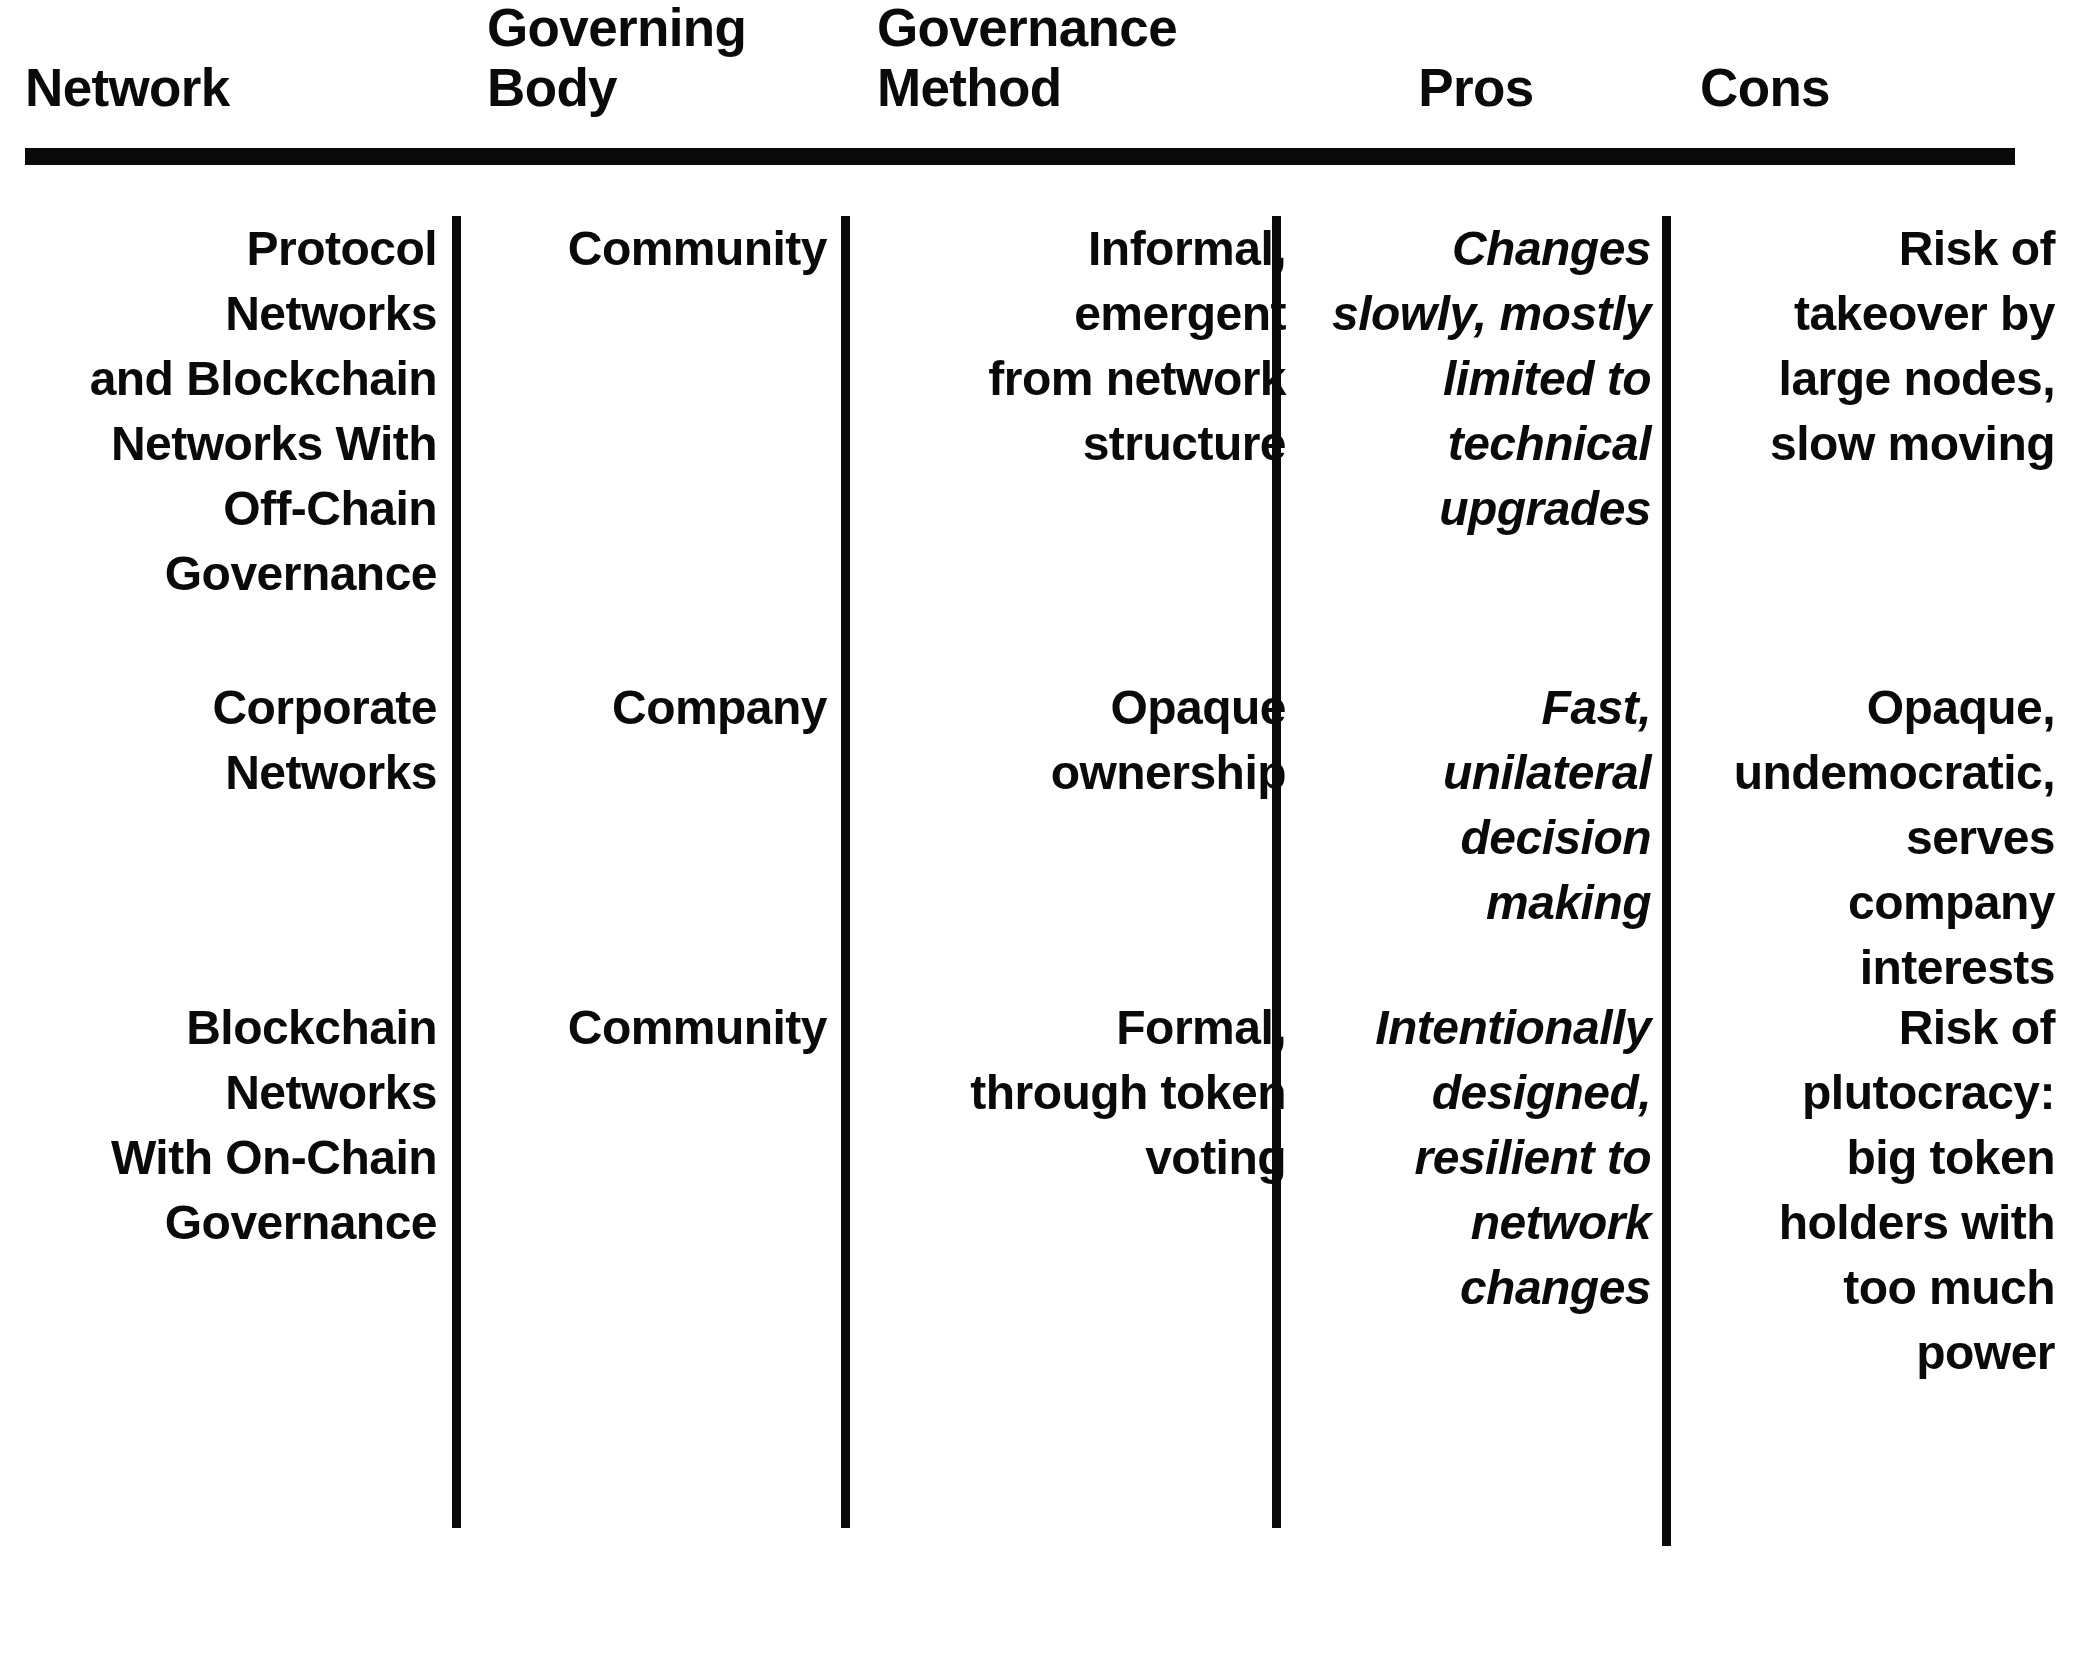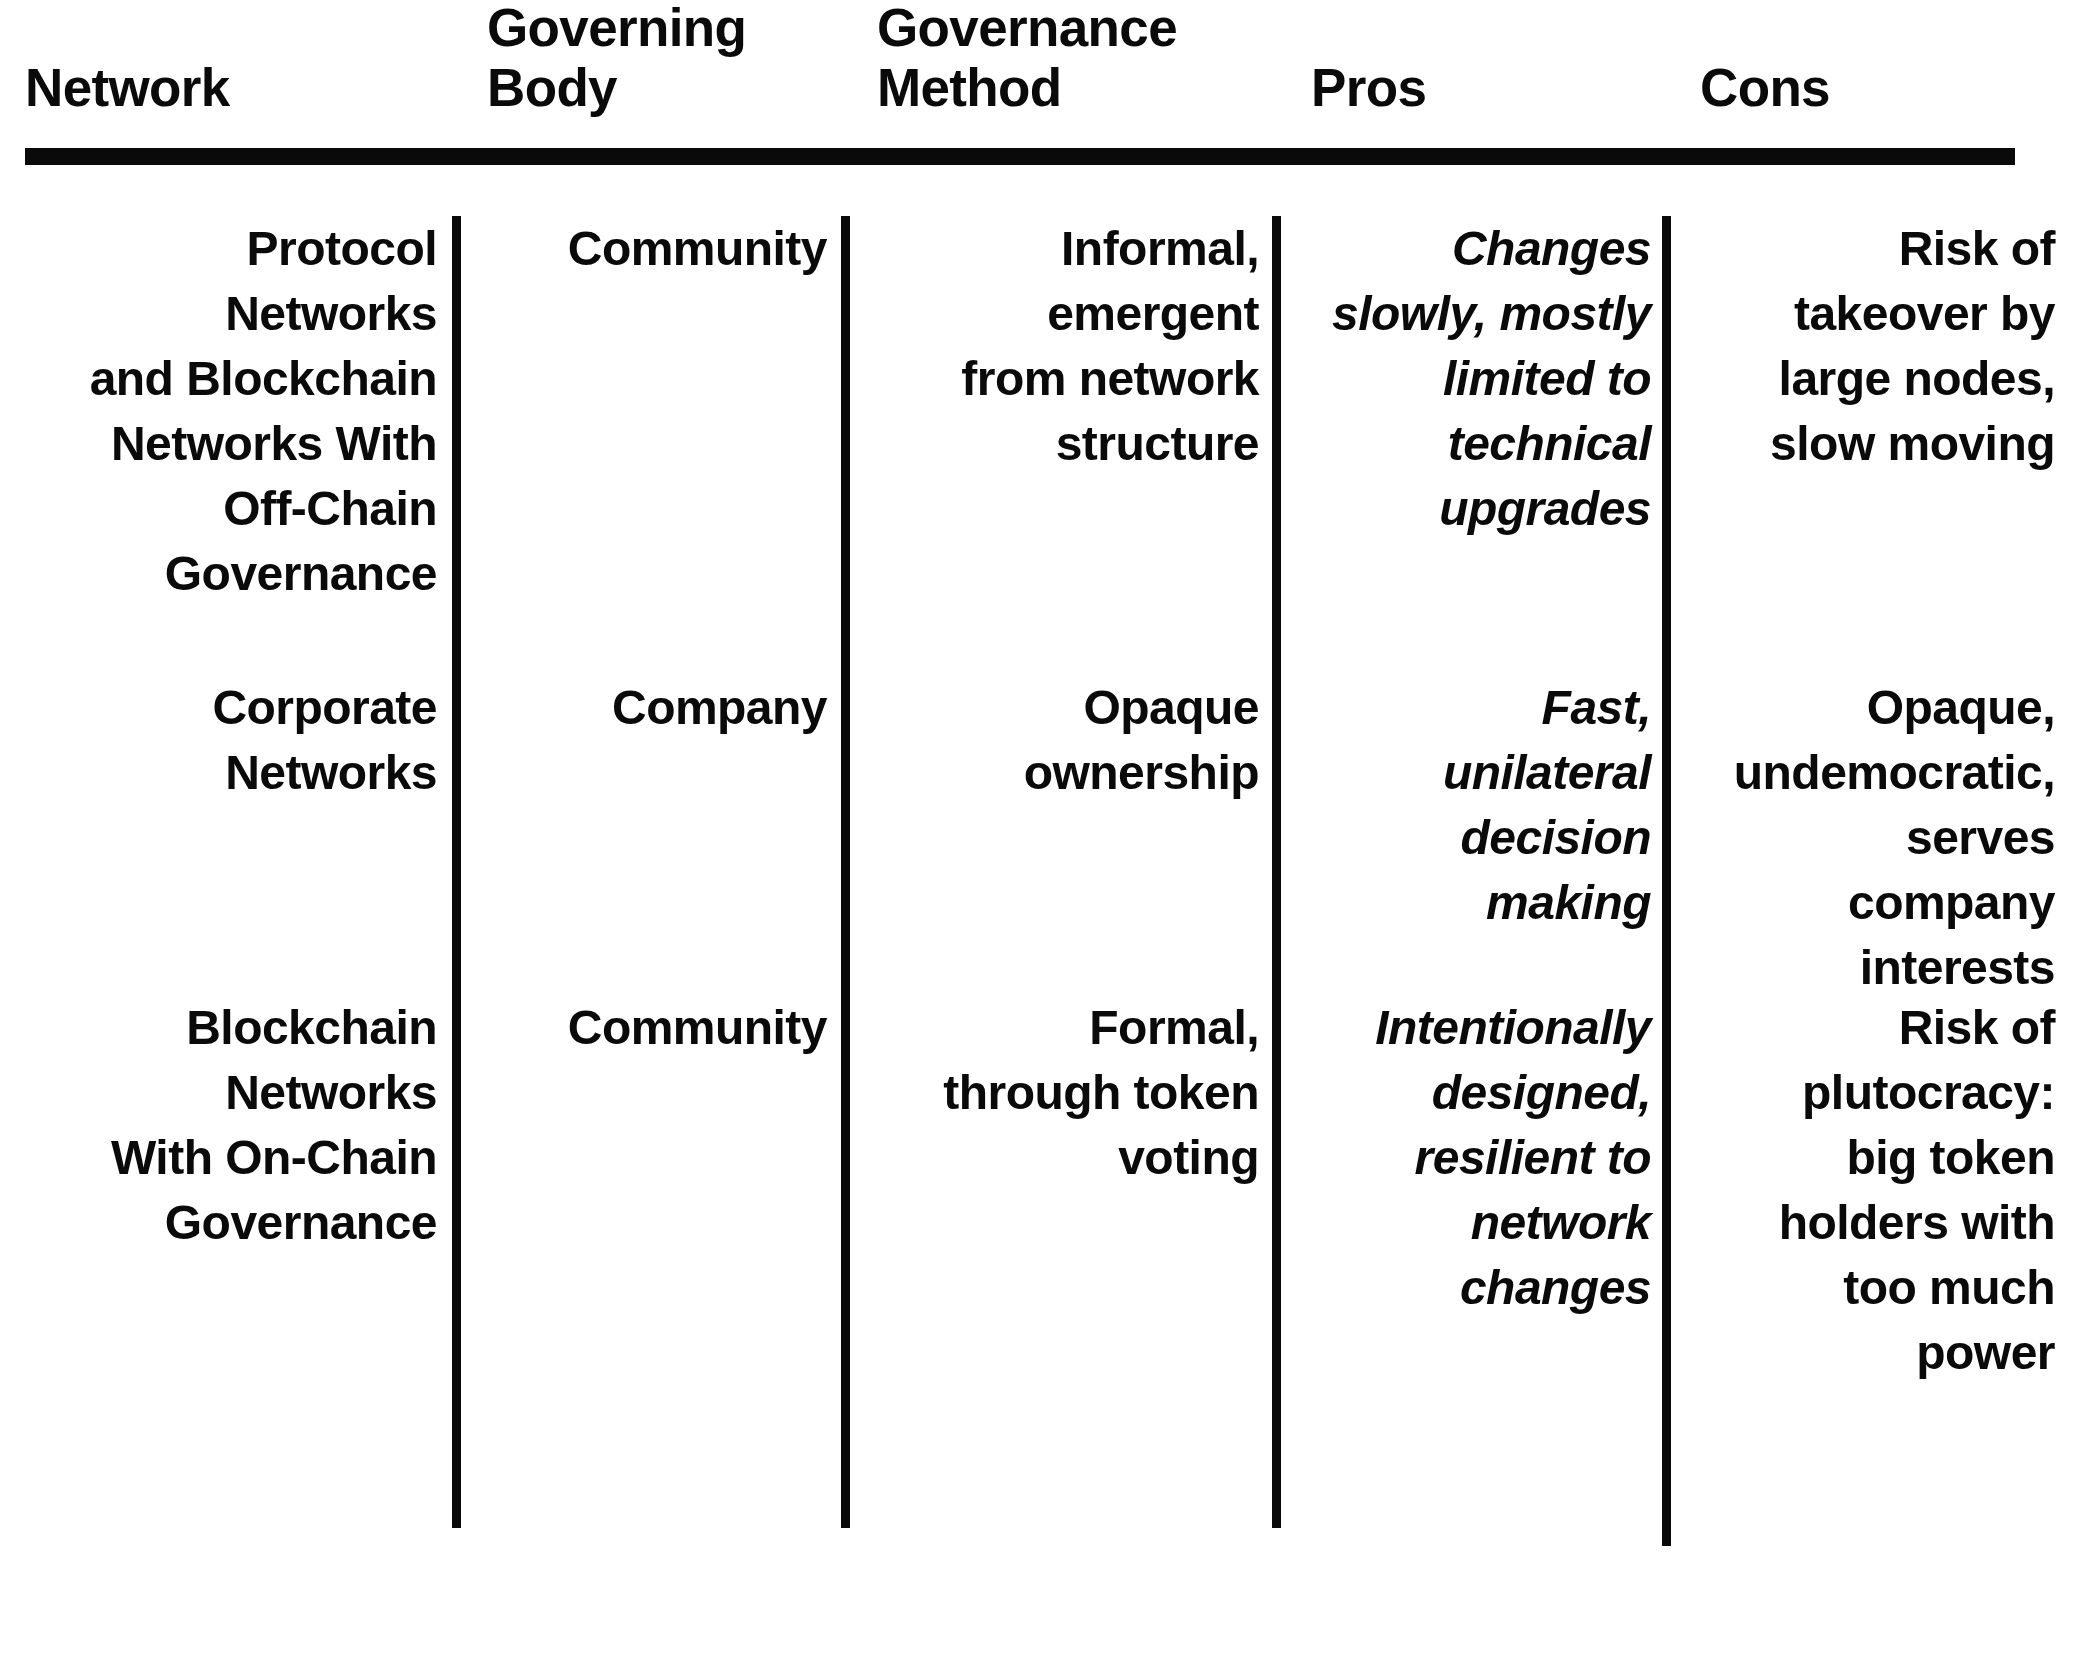--- a/index.html
+++ b/index.html
@@ -36,21 +36,21 @@
     font-weight: 700;
     font-size: 53px;
     line-height: 60px;
     letter-spacing: -0.012em;
     color: #0a0a0a;
     white-space: pre-line;
   }
   .th-0 { left: 25px;   width: 410px; }
   .th-1 { left: 487px;  width: 330px; }
   .th-2 { left: 877px;  width: 380px; }
-  .th-3 { left: 1311px; width: 330px; }
+  .th-3 { left: 1311px; width: 330px; text-align: center; }
   .th-4 { left: 1700px; width: 330px; }
 
   .header-rule {
     position: absolute;
     left: 25px;
     top: 148px;
     width: 1990px;
     height: 17px;
     background: #0a0a0a;
   }
@@ -89,21 +89,21 @@
     font-weight: 600;
     font-size: 48px;
     line-height: 65px;
     letter-spacing: -0.011em;
     color: #0a0a0a;
     white-space: pre-line;
     text-align: right;
   }
   .c0 { left: 25px;   width: 412px; }
   .c1 { left: 487px;  width: 340px; }
-  .c2 { left: 877px;  width: 382px; }
+  .c2 { left: 904px;  width: 382px; }
   .c3 { left: 1311px; width: 340px; font-style: italic; }
   .c4 { left: 1700px; width: 355px; }
 </style>
 </head>
 <body>
 
 <div class="table-wrap">
 
   <div class="thead">
     <div class="th th-0">Network</div>

